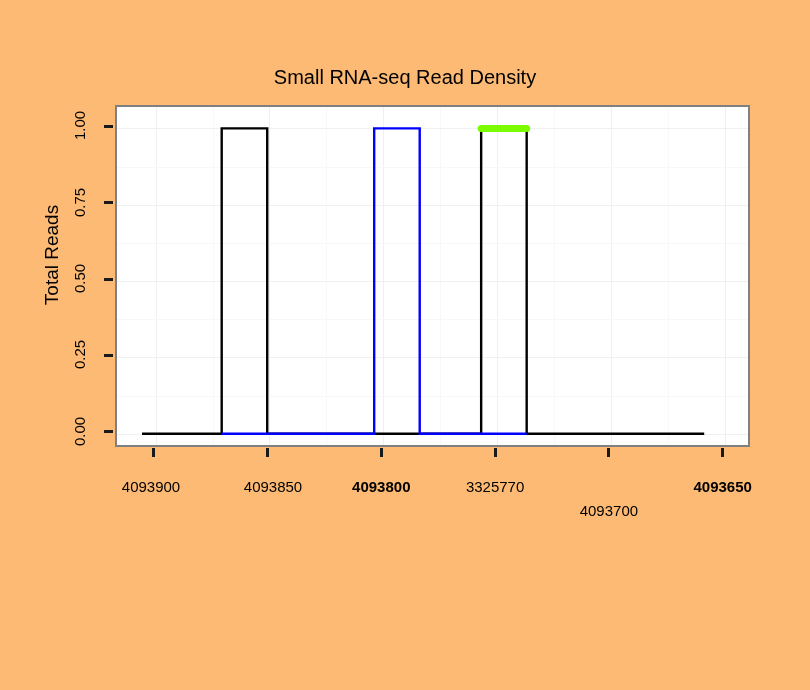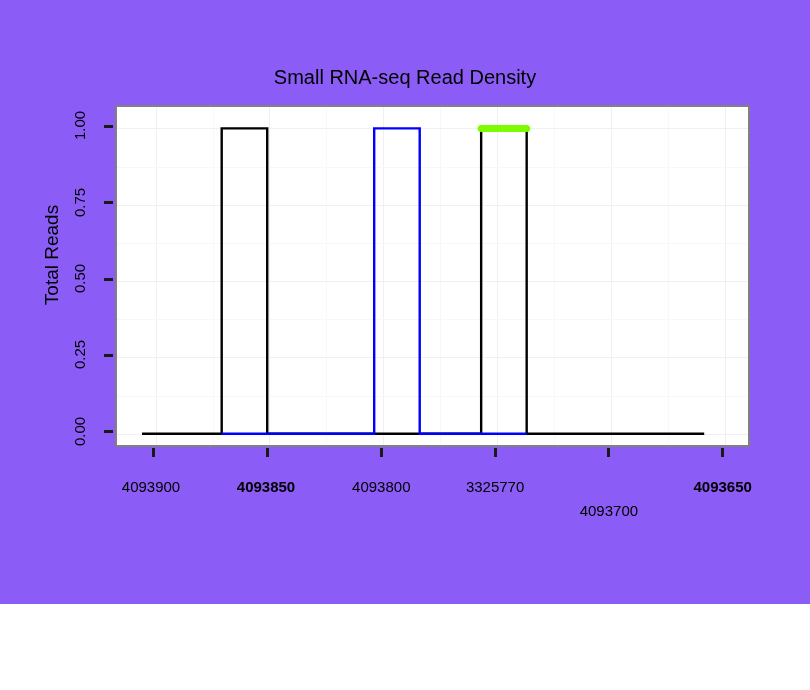--- a/index.html
+++ b/index.html
@@ -14,22 +14,22 @@
     color: #000000;
     overflow: hidden;
     position: relative;
   }
 
   #figure {
     position: absolute;
     left: 0;
     top: 0;
     width: 810px;
-    height: 604px;
-    background: #8b5cf6;
+    height: 690px;
+    background: #fdba74;
   }
 
   
   #chart-title {
     position: absolute;
     left: 0;
     top: 66px;
     width: 810px;
     text-align: center;
     font-size: 20px;
@@ -219,23 +219,23 @@
           <polyline points="104.70,326.73 150.22,326.73 257.19,326.73 257.19,21.38 302.71,21.38 302.71,326.73 364.16,326.73 409.68,326.73" fill="none" stroke="#0000ff" stroke-width="2.4" stroke-linecap="butt" stroke-linejoin="miter"></polyline>
           <polyline points="364.16,21.38 409.68,21.38" fill="none" stroke="#7cfc00" stroke-width="7" stroke-linecap="round" stroke-linejoin="miter"></polyline>
         </svg>
       </div>
   </div>
 
   <div id="axes-decor">
       <div class="tick-x" style="left: 152.192px;"></div>
       <div class="ticklabel-x" style="left: 151px;">4093900</div>
       <div class="tick-x" style="left: 265.991px;"></div>
-      <div class="ticklabel-x" style="left: 266px; font-weight: bold;">4093850</div>
+      <div class="ticklabel-x" style="left: 273px;">4093850</div>
       <div class="tick-x" style="left: 379.79px;"></div>
-      <div class="ticklabel-x" style="left: 381.29px;">4093800</div>
+      <div class="ticklabel-x" style="left: 381.29px; font-weight: bold;">4093800</div>
       <div class="tick-x" style="left: 493.59px;"></div>
       <div class="ticklabel-x" style="left: 495.09px;">3325770</div>
       <div class="tick-x" style="left: 607.389px;"></div>
       <div class="ticklabel-x" style="left: 608.889px; margin-top: 24px;">4093700</div>
       <div class="tick-x" style="left: 721.188px;"></div>
       <div class="ticklabel-x" style="left: 722.688px; font-weight: bold;">4093650</div>
       <div class="tick-y" style="top: 430.232px;"></div>
       <div class="ticklabel-y" style="top: 422.732px;">0.00</div>
       <div class="tick-y" style="top: 353.893px;"></div>
       <div class="ticklabel-y" style="top: 346.393px;">0.25</div>

